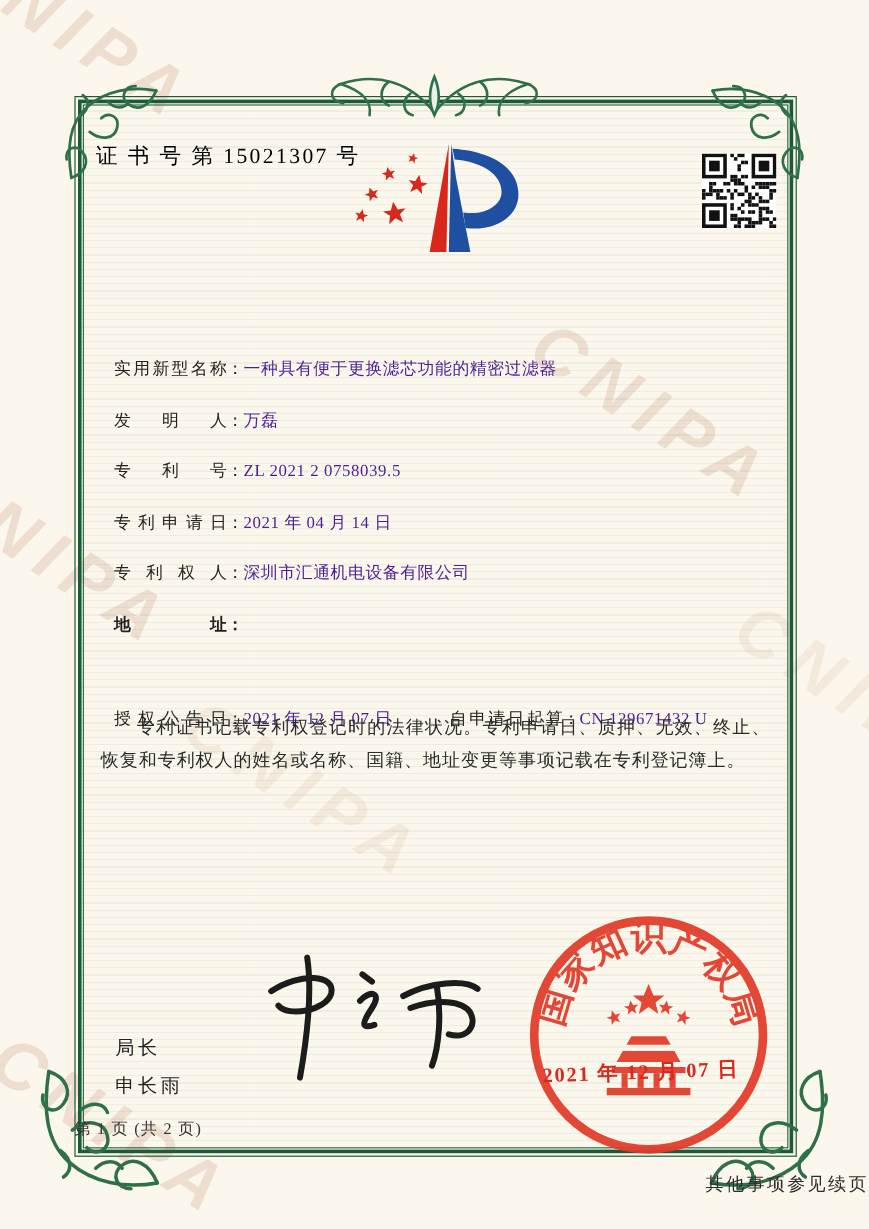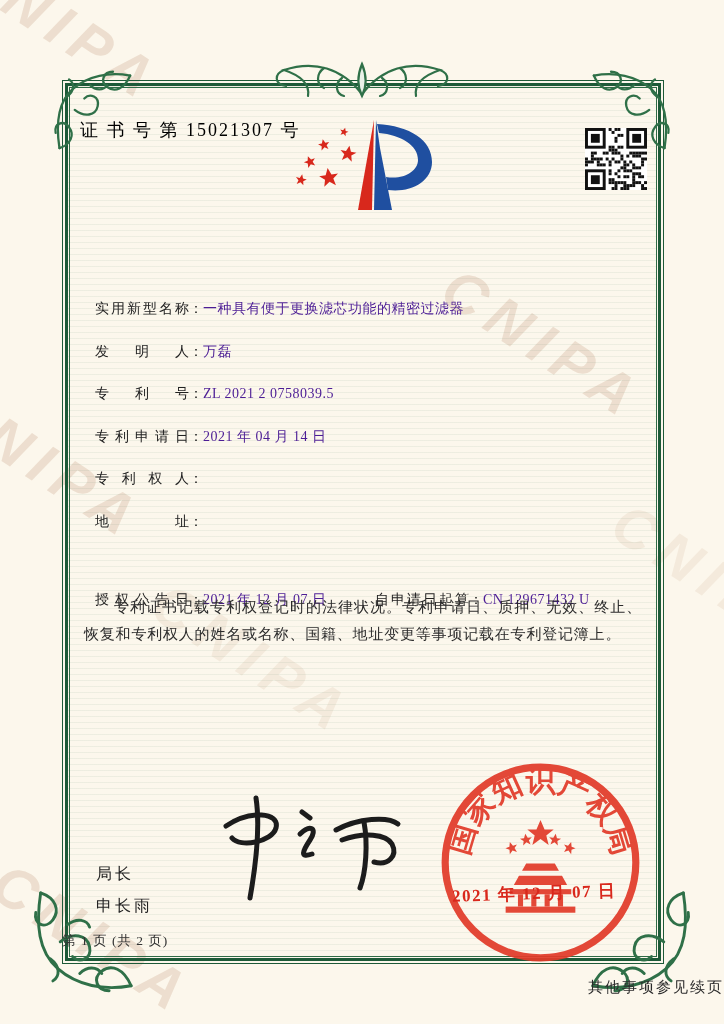--- a/index.html
+++ b/index.html
@@ -36,21 +36,21 @@
   
   .cert-no{position:absolute;left:80px;top:118px;z-index:4;
     font-size:18px;letter-spacing:2px;color:#000000;}
   .qr{position:absolute;left:585px;top:128px;width:62px;height:62px;z-index:4;}
   .logo{position:absolute;left:288px;top:118px;width:160px;height:96px;z-index:4;}
   .title{position:absolute;left:62px;top:220px;width:600px;text-align:center;z-index:4;
     font-size:37px;font-weight:bold;letter-spacing:9px;color:#1c1c1c;}
   
   .fields{position:absolute;left:95px;top:300px;width:540px;z-index:4;font-size:14px;}
   .frow{display:flex;align-items:flex-start;margin-bottom:25px;line-height:1.25;}
-  .frow.tall{margin-bottom:18px;}
+  .frow.tall{margin-bottom:18px;font-weight:bold;}
   .flabel{display:inline-block;width:94px;text-align:justify;text-align-last:justify;
     flex:0 0 94px;color:#222;}
   .fcolon{flex:0 0 14px;color:#222;}
   .fvalue{color:#4c1d95;letter-spacing:0.5px;}
   .fvalue.addr{width:430px;line-height:1.55;}
   .fgroup{display:flex;margin-top:43px;}
   .fgroup.first{width:280px;flex:0 0 280px;}
   
   .body-text{position:absolute;left:84px;top:594px;width:558px;z-index:4;
     font-size:15px;line-height:1.83;letter-spacing:0.8px;color:#2b2b2b;text-align:justify;}
@@ -310,20 +310,21 @@
       <span class="fvalue">ZL 2021 2 0758039.5</span>
     </div>
     <div class="frow">
       <span class="flabel">专利申请日</span>
         <span class="fcolon">：</span>
       <span class="fvalue">2021 年 04 月 14 日</span>
     </div>
     <div class="frow">
       <span class="flabel">专利权人</span>
         <span class="fcolon">：</span>
+      <span class="fvalue">深圳市汇通机电设备有限公司</span>
     </div>
     <div class="frow tall">
       <span class="flabel">地址</span>
         <span class="fcolon">：</span>
     </div>
     <div class="frow">
       <span class="fgroup first">
         <span class="flabel">授权公告日</span>
           <span class="fcolon">：</span>
         <span class="fvalue">2021 年 12 月 07 日</span>

